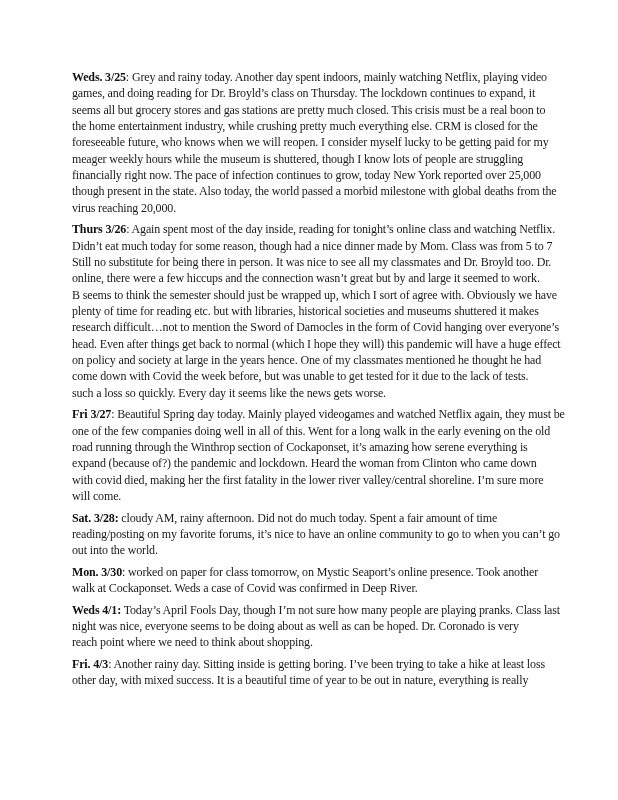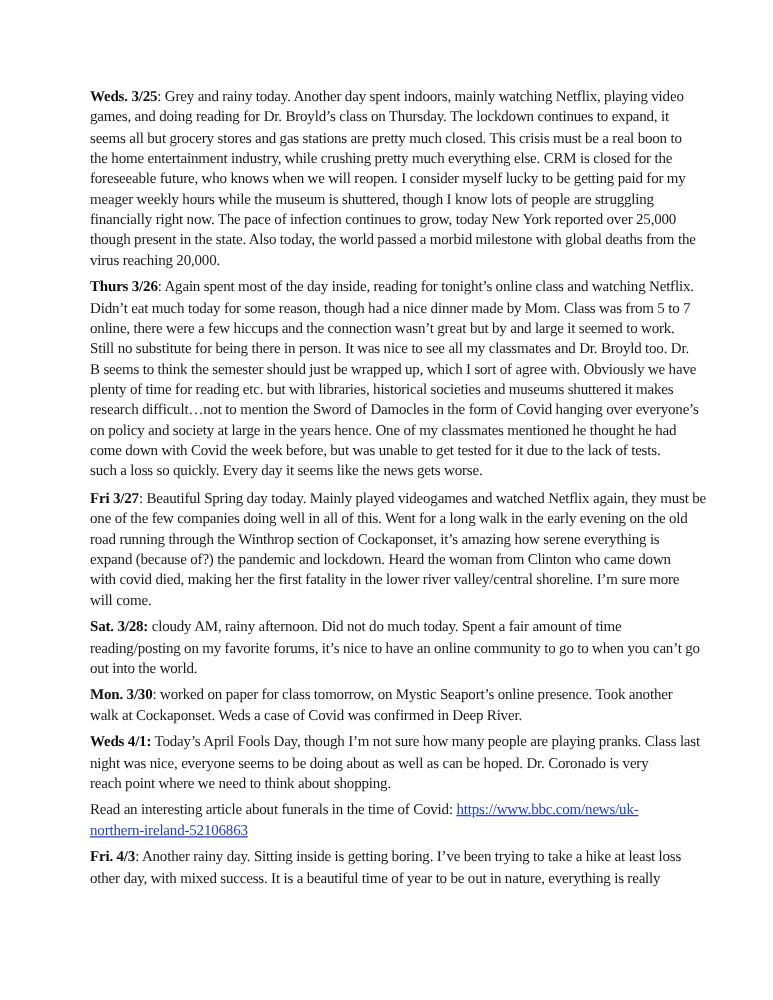--- a/index.html
+++ b/index.html
@@ -32,25 +32,26 @@
       <span class="line">foreseeable future, who knows when we will reopen.  I consider myself lucky to be getting paid for my</span>
       <span class="line">meager weekly hours while the museum is shuttered, though I know lots of people are struggling</span>
       <span class="line">financially right now.  The pace of infection continues to grow, today New York reported over 25,000</span>
       <span class="line">though present in the state.  Also today, the world passed a morbid milestone with global deaths from the</span>
       <span class="line">virus reaching 20,000.</span>
     </div>
 
     <div class="para">
       <span class="line"><span class="date">Thurs 3/26</span><span>:</span><span> Again spent most of the day inside, reading for tonight’s online class and watching Netflix.</span></span>
       <span class="line">Didn’t eat much today for some reason, though had a nice dinner made by Mom. Class was from 5 to 7</span>
+      <span class="line">Still no substitute for being there in person.  It was nice to see all my classmates and Dr. Broyld too.  Dr.</span>
       <span class="line">online, there were a few hiccups and the connection wasn’t great but by and large it seemed to work.</span>
-      <span class="line">Still no substitute for being there in person.  It was nice to see all my classmates and Dr. Broyld too.  Dr.</span>
       <span class="line">B seems to think the semester should just be wrapped up, which I sort of agree with.  Obviously we have</span>
       <span class="line">plenty of time for reading etc.  but with libraries, historical societies and museums shuttered it makes</span>
       <span class="line">research difficult…not to mention the Sword of Damocles in the form of Covid hanging over everyone’s</span>
+      <span class="line">head.  Even after things get back to normal (which I hope they will) this pandemic will have a huge effect</span>
       <span class="line">on policy and society at large in the years hence.  One of my classmates mentioned he thought he had</span>
       <span class="line">come down with Covid the week before, but was unable to get tested for it due to the lack of tests.</span>
       <span class="line">such a loss so quickly.  Every day it seems like the news gets worse.</span>
     </div>
 
     <div class="para">
       <span class="line"><span class="date">Fri 3/27</span><span>:</span><span> Beautiful Spring day today. Mainly played videogames and watched Netflix again, they must be</span></span>
       <span class="line">one of the few companies doing well in all of this.  Went for a long walk in the early evening on the old</span>
       <span class="line">road running through the Winthrop section of Cockaponset, it’s amazing how serene everything is</span>
       <span class="line">expand (because of?) the pandemic and lockdown.  Heard the woman from Clinton who came down</span>
@@ -68,24 +69,20 @@
       <span class="line"><span class="date">Mon. 3/30</span><span>:</span><span> worked on paper for class tomorrow, on Mystic Seaport’s online presence. Took another</span></span>
       <span class="line">walk at Cockaponset.  Weds a case of Covid was confirmed in Deep River.</span>
     </div>
 
     <div class="para">
       <span class="line"><span class="date">Weds 4/1:</span><span></span><span> Today’s April Fools Day, though I’m not sure how many people are playing pranks.  Class last</span></span>
       <span class="line">night was nice, everyone seems to be doing about as well as can be hoped.  Dr. Coronado is very</span>
       <span class="line">reach point where we need to think about shopping.</span>
     </div>
 
-    <div class="para">
-      <span class="line"><span>Read an interesting article about funerals in the time of Covid: </span><a class="link">https://www.bbc.com/news/uk-</a></span>
-      <span class="line"><a class="link">northern-ireland-52106863</a></span>
-    </div>
 
     <div class="para">
       <span class="line"><span class="date">Fri. 4/3</span><span>:</span><span> Another rainy day. Sitting inside is getting boring.  I’ve been trying to take a hike at least loss</span></span>
       <span class="line">other day, with mixed success.  It is a beautiful time of year to be out in nature, everything is really</span>
     </div>
 
   </div>
 </div>
 
 </body></html>

